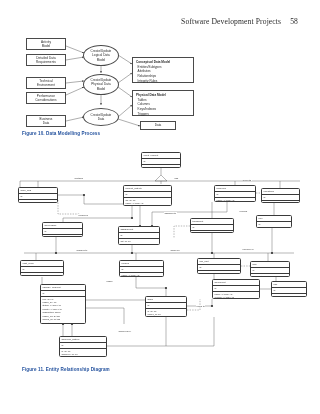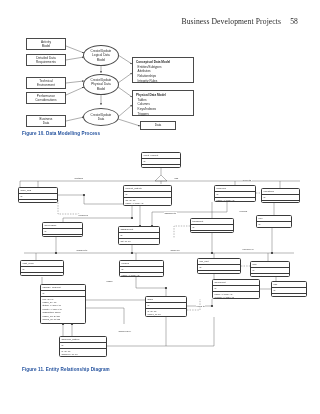--- a/index.html
+++ b/index.html
@@ -131,21 +131,21 @@
     color: #3a3a3a;
     white-space: nowrap;
     background: #ffffff;
     padding: 0 0.4px;
   }
 </style>
 </head>
 <body>
 
 <div id="page-header">
-  <span class="hdr-title">Business Development Projects</span>
+  <span class="hdr-title">Software Development Projects</span>
   <span class="hdr-pageno">58</span>
 </div>
 
 <div class="figure-block" id="figure-10">
 
   <svg id="fig10-canvas" viewBox="0 0 176 104">
     <defs>
       <marker id="arr10" markerWidth="5" markerHeight="5" refX="4.2" refY="1.9" orient="auto">
         <path d="M0,0 L4.4,1.9 L0,3.8 z" fill="#3a3a3a"></path>
       </marker>

